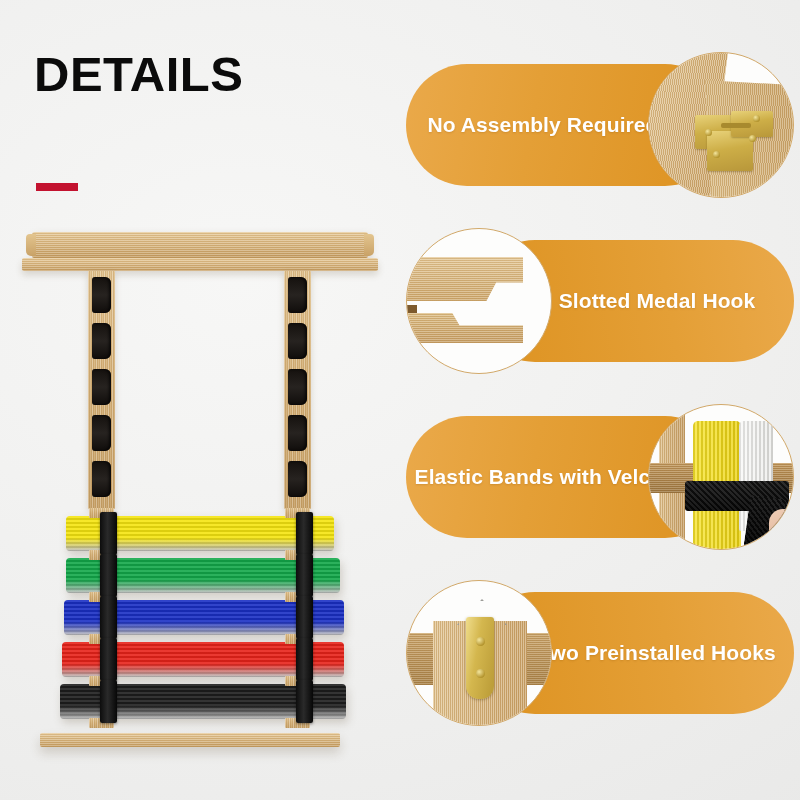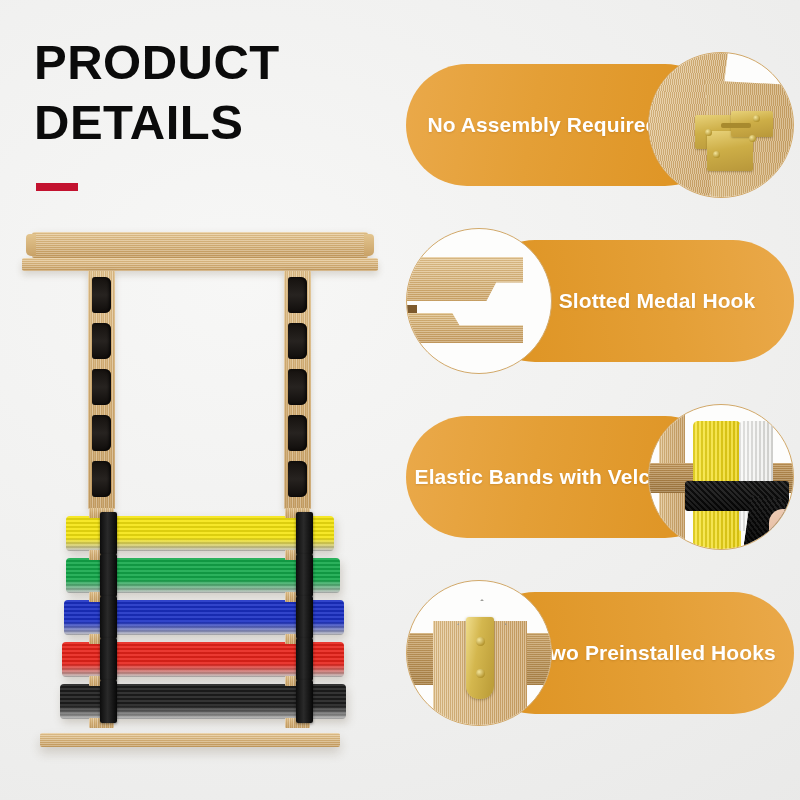--- a/index.html
+++ b/index.html
@@ -339,21 +339,20 @@
 
   
   .soft-shadow { box-shadow: 2px 4px 8px rgba(110,95,70,.25); }
 </style>
 </head>
 <body>
 
 <div id="page" style="background-color: rgb(242, 242, 241);">
 
   <div class="heading-block">
-    <div class="heading-line">PRODUCT</div>
     <div class="heading-line second">DETAILS</div>
   </div>
   <div class="accent-dash" style="background: rgb(195, 18, 47);"></div>
 
   <div class="product-photo">
 
     <div class="shelf-top wood-h soft-shadow"></div>
     <div class="shelf-under wood-h"></div>
 
     <div class="rail left wood">

